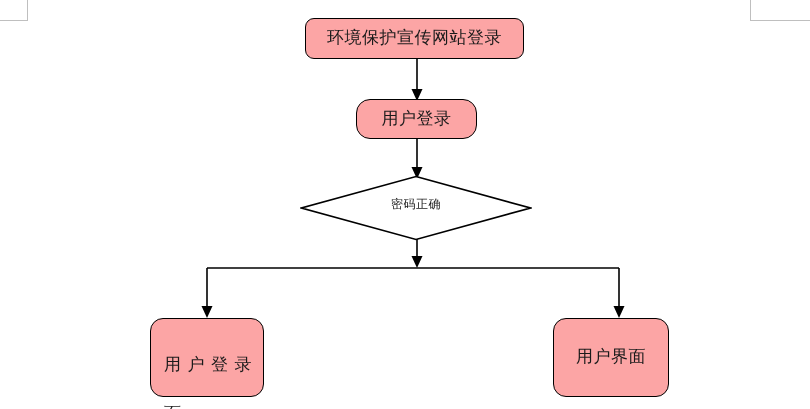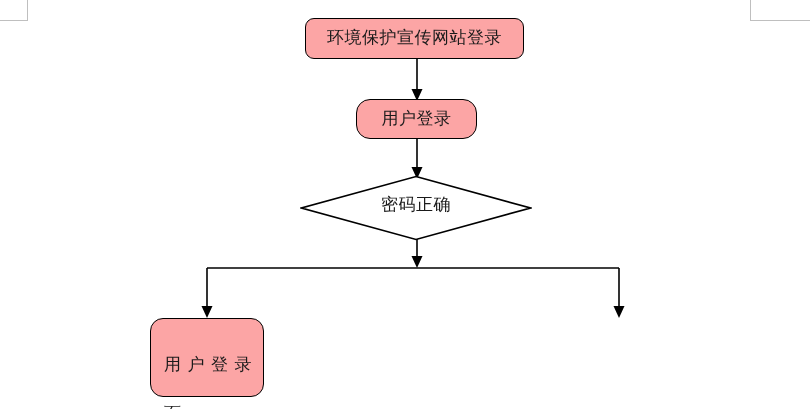--- a/index.html
+++ b/index.html
@@ -89,21 +89,21 @@
     left: 0;
     top: 0;
     width: 232px;
     height: 66px;
     display: flex;
     align-items: center;
     justify-content: center;
     padding-bottom: 8px;
     box-sizing: border-box;
     color: #1a1a1a;
-    font-size: 17px;
+    font-size: 12px;
     letter-spacing: 0.5px;
   }
 
   #node-admin-ui {
     left: 150px;
     top: 318px;
     width: 114px;
     height: 79px;
     border-radius: 13px;
     align-items: flex-start;
@@ -197,14 +197,17 @@
     <div id="decision-label">密码正确</div>
   </div>
 
   <div class="node" id="node-admin-ui">
     <span class="node-label">
       <span class="line-justified">用户登录</span>
       <span class="line-rest">面</span>
     </span>
   </div>
 
+  <div class="node" id="node-user-ui">
+    <span class="node-label">用户界面</span>
+  </div>
 
 </div>
 
 </body></html>

